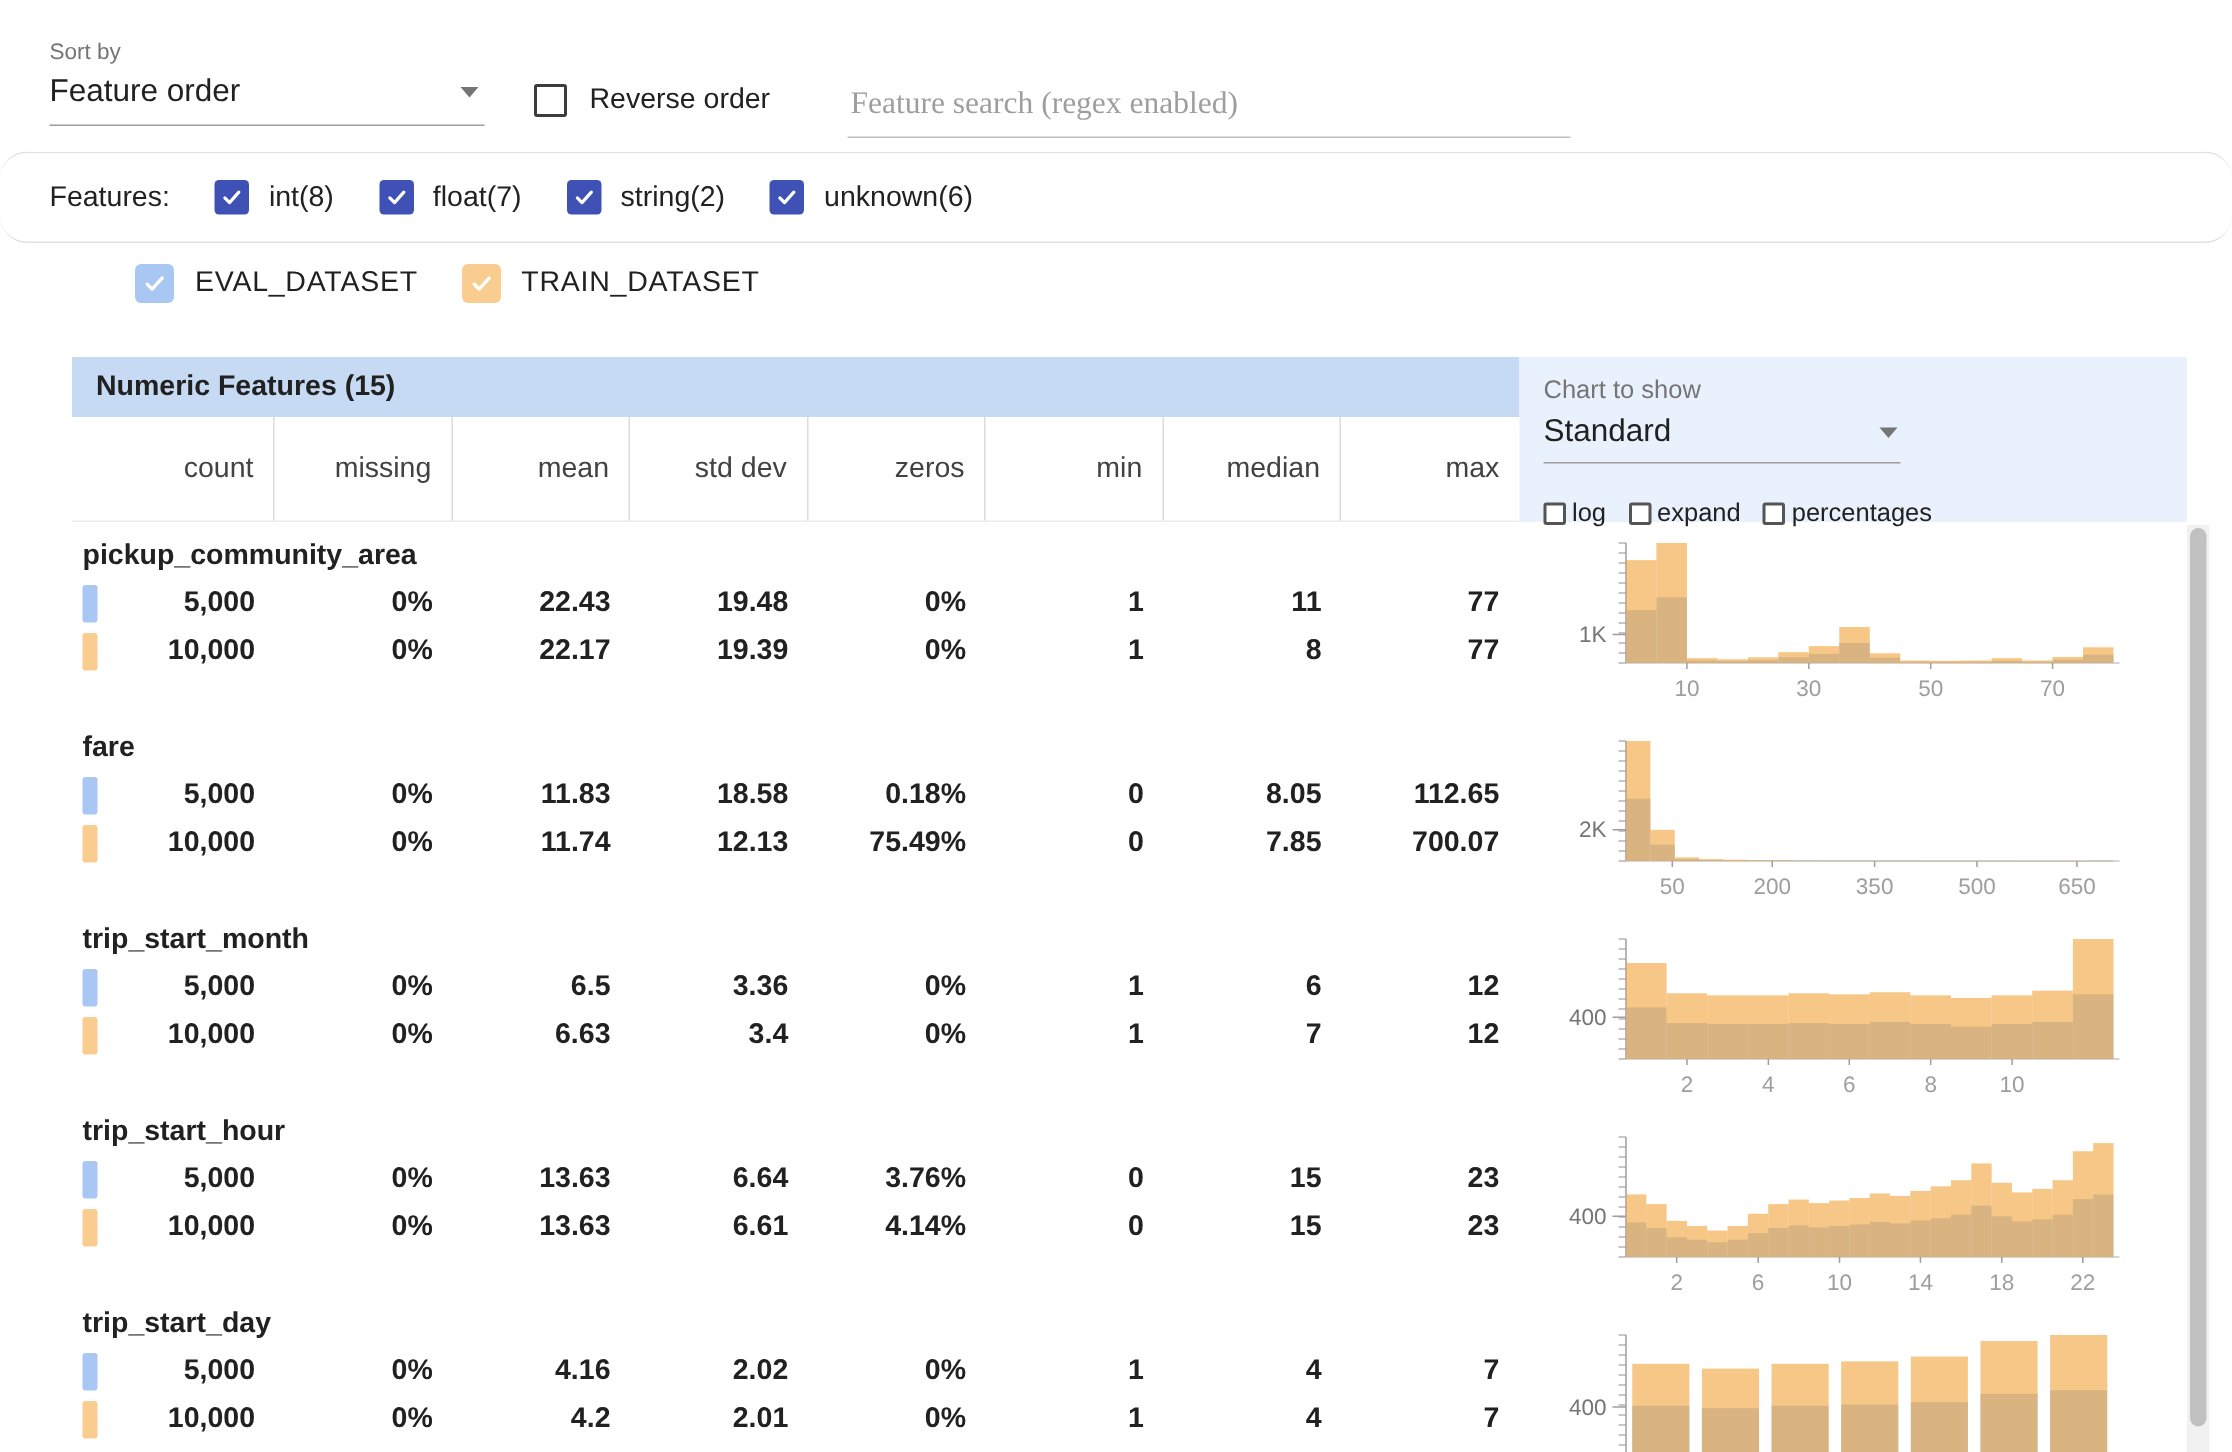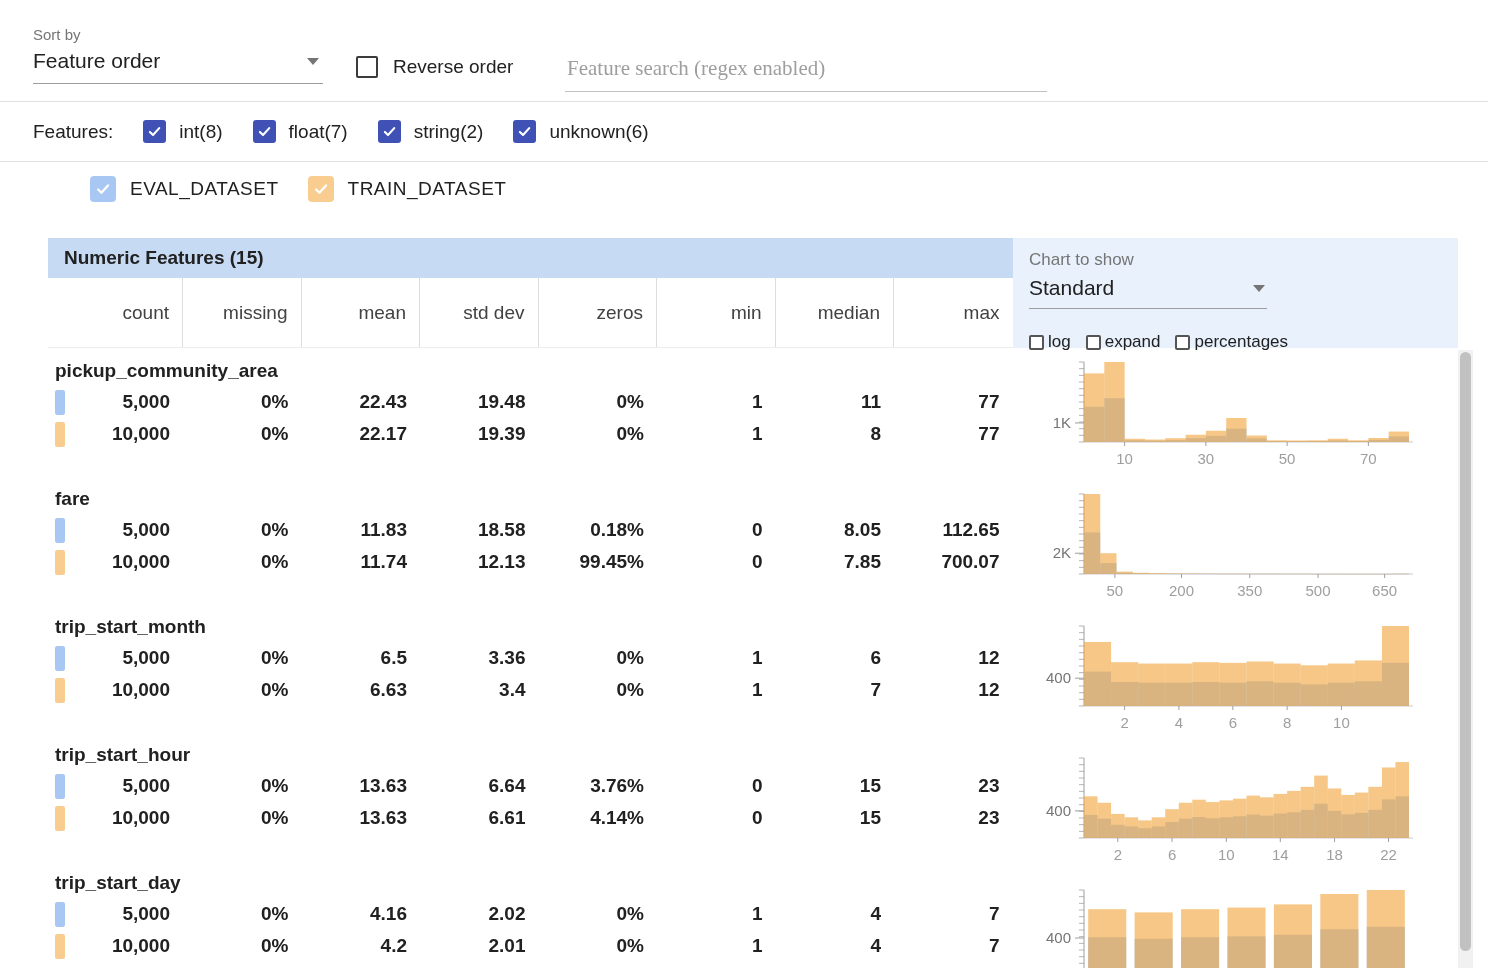--- a/index.html
+++ b/index.html
@@ -11,21 +11,21 @@
   .sortby { position:absolute; left:33px; top:26px; width:290px; }
   .small-label { font-size:15px; color:#757575; }
   .select { display:flex; align-items:center; justify-content:space-between; border-bottom:1px solid #9e9e9e; padding:6px 4px 10px 0; font-size:21px; color:#212121; cursor:pointer; }
   .caret { width:0; height:0; border-left:6px solid transparent; border-right:6px solid transparent; border-top:7px solid #757575; }
   .reverse { position:absolute; left:356px; top:56px; display:flex; align-items:center; gap:15px; font-size:19px; cursor:pointer; }
   .cb-outline { width:22px; height:22px; border:2px solid #3c3c3c; border-radius:2px; background:#fff; display:inline-block; }
   .search { position:absolute; left:565px; top:54px; width:482px; border:none; border-bottom:1px solid #c0c0c0; outline:none; font-size:21px; padding:2px 2px 10px 2px; color:#212121; font-family:Liberation Serif, serif; background:transparent; }
   .search::placeholder { color:#9e9e9e; }
 
   
-  .features-bar { position:absolute; top:101px; left:0; width:100%; height:61px; border-top:1px solid #e0e0e0; border-bottom:1px solid #e0e0e0; display:flex; align-items:center; padding-left:33px; gap:30px; }
+  .features-bar { position:absolute; top:101px; left:0; width:100%; height:61px; border-top:1px solid #e0e0e0; border-bottom:1px solid #e0e0e0; display:flex; align-items:center; padding-left:33px; gap:30px;border-radius:18px; }
   .bar-label { font-size:19px; }
   .filter-item { display:flex; align-items:center; gap:13px; font-size:19px; }
   .cb-filled { width:23px; height:23px; border-radius:3px; display:inline-flex; align-items:center; justify-content:center; cursor:pointer; }
   .cb-filled svg { width:17px; height:17px; }
 
   
   .dataset-legend { position:absolute; top:163px; left:90px; display:flex; gap:29px; align-items:center; height:52px; }
   .ds-item { display:flex; align-items:center; gap:14px; font-size:19px; letter-spacing:0.5px; }
   .cb-big { width:26px; height:26px; border-radius:4px; display:inline-flex; align-items:center; justify-content:center; cursor:pointer; }
   .cb-big svg { width:18px; height:18px; }
@@ -192,21 +192,21 @@
             <div class="stat-cell">112.65</div>
           </div>
           <div class="stat-row">
             <div class="first-cell">
               <span class="chip" style="background: rgb(249, 205, 144);"></span>
               <div class="stat-cell">10,000</div>
             </div>
             <div class="stat-cell">0%</div>
             <div class="stat-cell">11.74</div>
             <div class="stat-cell">12.13</div>
-            <div class="stat-cell">99.45%</div>
+            <div class="stat-cell">75.49%</div>
             <div class="stat-cell">0</div>
             <div class="stat-cell">7.85</div>
             <div class="stat-cell">700.07</div>
           </div>
         </div>
         <div class="feature-group">
           <div class="feature-name">trip_start_month</div>
           <div class="stat-row">
             <div class="first-cell">
               <span class="chip" style="background: rgb(169, 199, 243);"></span>

